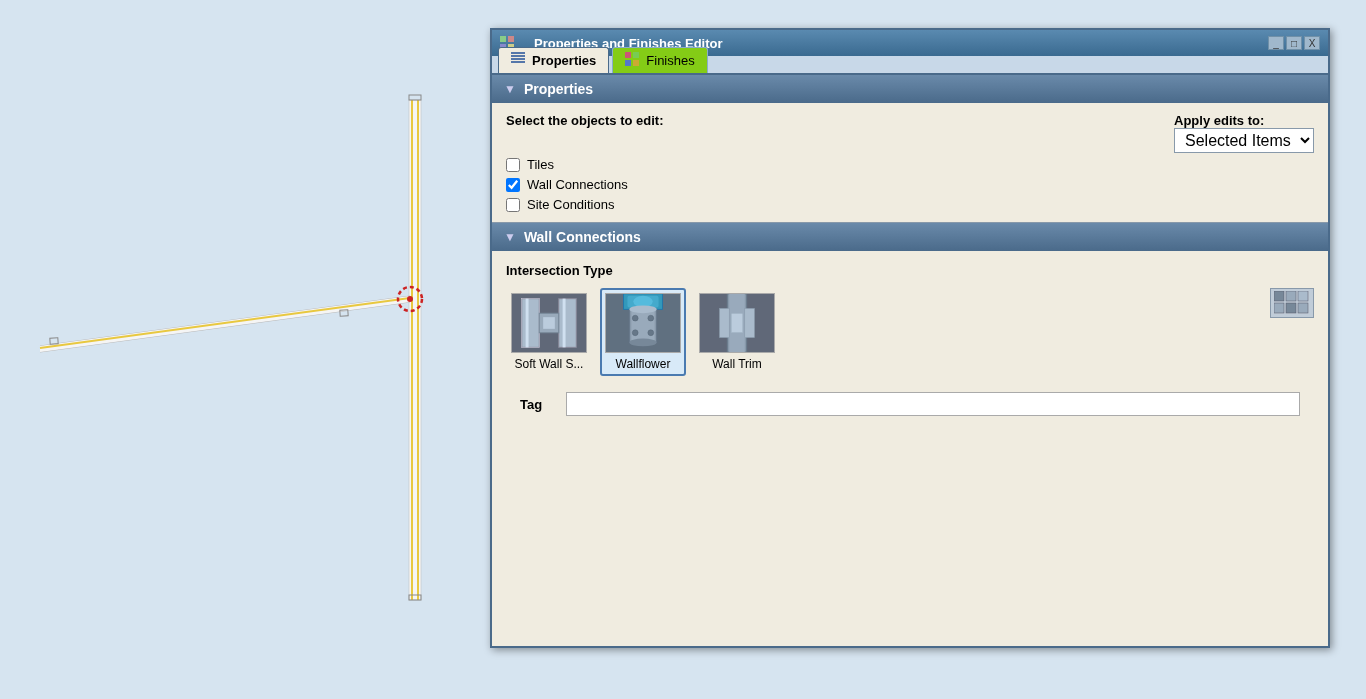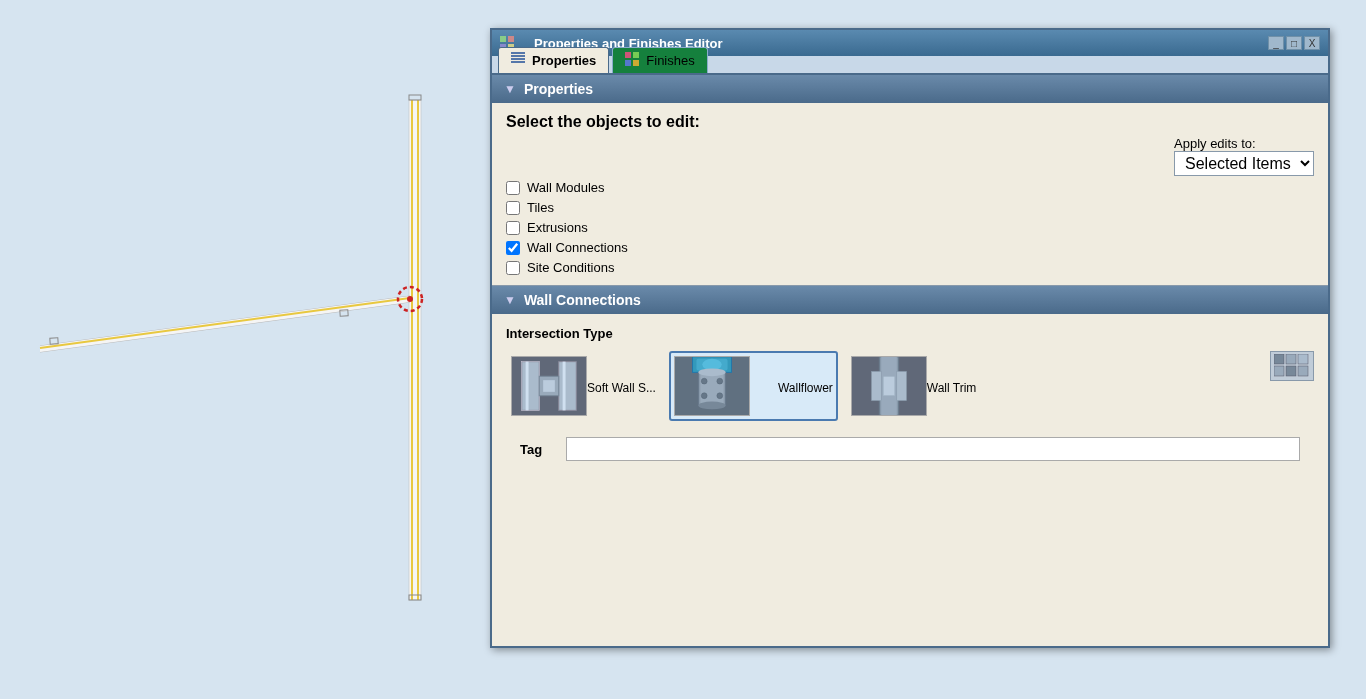--- a/index.html
+++ b/index.html
@@ -86,21 +86,21 @@
       align-items: flex-end;
       padding: 4px 6px 0 6px;
       border-bottom: 2px solid #4a6a8a;
       height: 19px;
     }
 
     .tab {
       padding: 4px 12px;
       border: 1px solid #8aaccc;
       border-bottom: none;
-      background: #15803d;
+      background: #84cc16;
       cursor: pointer;
       font-size: 13px;
       display: flex;
       align-items: center;
       gap: 5px;
       margin-right: 3px;
       border-radius: 3px 3px 0 0;
     }
 
     .tab.active {
@@ -132,34 +132,33 @@
     }
 
     
     .selections-content {
       background: #f0ece0;
       padding: 10px 14px;
     }
 
     .select-label {
       font-weight: bold;
-      font-size: 16px;
+      font-size: 13px;
       margin-bottom: 0;
     }
 
     .apply-edits-row {
       display: flex;
       justify-content: space-between;
       align-items: flex-start;
     }
 
     .apply-edits-label {
-      font-weight: normal;
-      font-size: 13px;
-      margin-top: 23px;
+      font-weight: bold;
+      font-size: 13px;
     }
 
     .apply-edits-dropdown {
       display: flex;
       align-items: center;
       gap: 2px;
     }
 
     .dropdown-select {
       background: white;
@@ -220,32 +219,31 @@
 
     .intersection-items {
       display: flex;
       gap: 8px;
       align-items: flex-start;
       position: relative;
     }
 
     .intersection-item {
       display: flex;
-      flex-direction: row;
+      flex-direction: column;
       align-items: center;
       cursor: pointer;
       padding: 3px;
       border: 2px solid transparent;
       border-radius: 3px;
     }
 
     .intersection-item.selected {
       border-color: #4a7ab0;
       background: #d8eaf8;
-      gap: 28px;
     }
 
     .intersection-img {
       width: 76px;
       height: 60px;
       border: 1px solid #aaa;
       display: flex;
       align-items: center;
       justify-content: center;
       overflow: hidden;
@@ -409,30 +407,22 @@
           <select class="dropdown-select">
             <option>Selected Items</option>
           </select>
         </div>
       </div>
     </div>
 
 
     <div class="checkbox-list">
       <div class="checkbox-item">
-        <input type="checkbox" id="cb-wall-modules" style="">
-        <label for="cb-wall-modules">Wall Modules</label>
-      </div>
-      <div class="checkbox-item">
         <input type="checkbox" id="cb-tiles" style="">
         <label for="cb-tiles">Tiles</label>
-      </div>
-      <div class="checkbox-item">
-        <input type="checkbox" id="cb-extrusions" style="">
-        <label for="cb-extrusions">Extrusions</label>
       </div>
       <div class="checkbox-item">
         <input type="checkbox" id="cb-wall-connections" checked="" style="">
         <label for="cb-wall-connections">Wall Connections</label>
       </div>
       <div class="checkbox-item">
         <input type="checkbox" id="cb-site-conditions" style="">
         <label for="cb-site-conditions">Site Conditions</label>
       </div>
     </div>

